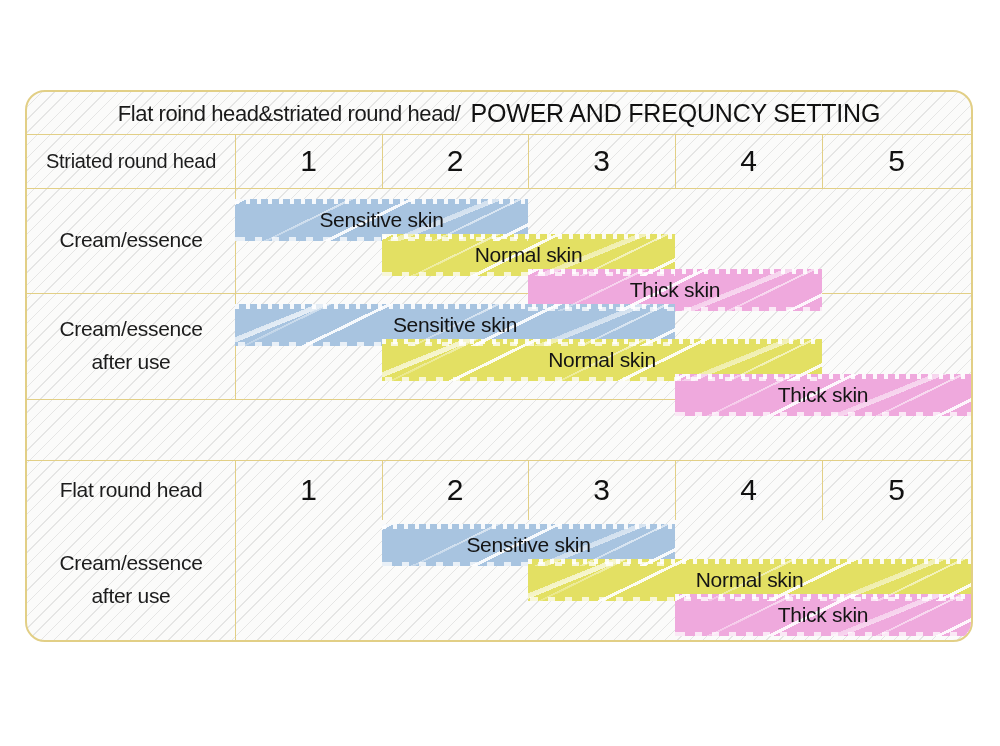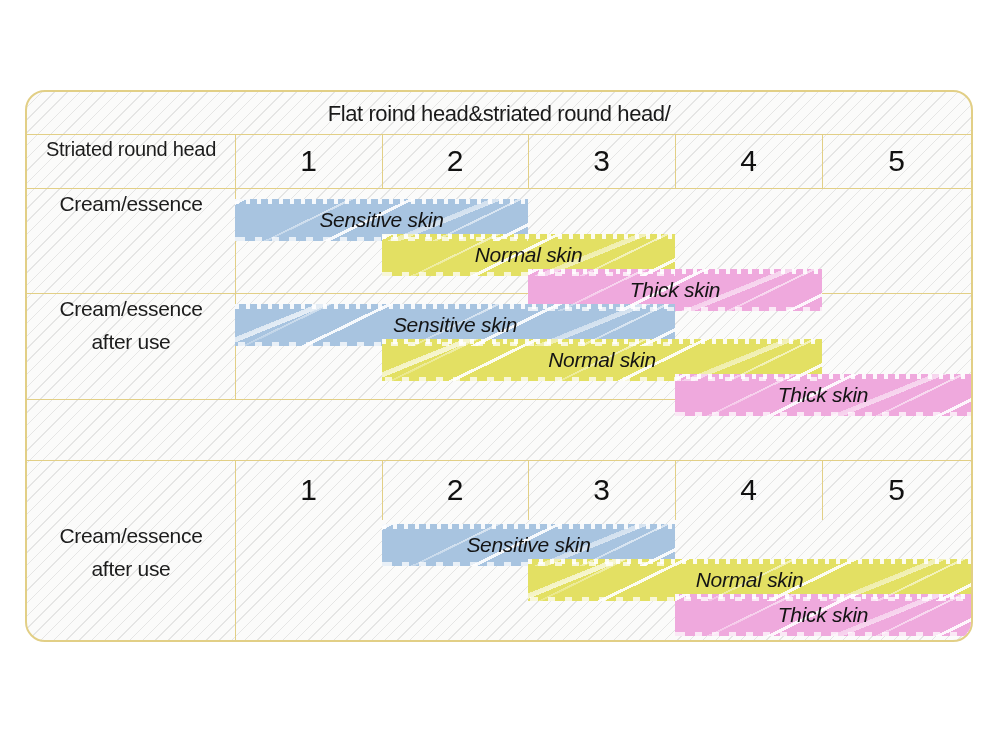--- a/index.html
+++ b/index.html
@@ -85,21 +85,21 @@
   }
 
   
   .rowlabel {
     position: absolute;
     left: 0;
     width: 208px;
     display: flex;
     flex-direction: column;
     align-items: center;
-    justify-content: flex-start;
+    justify-content: center;
     text-align: center;
     font-size: 21px;
     color: #1c1c1c;
     line-height: 1.55;
     letter-spacing: -0.3px;
     box-sizing: border-box;
     padding: 0 6px;
   }
   .rowlabel.small { font-size: 20px; }
   .rowlabel .l2 { display: block; }
@@ -124,21 +124,20 @@
     font-size: 21px;
     color: #141414;
     letter-spacing: -0.3px;
     box-sizing: border-box;
   }
   .bar .bartext {
     position: relative;
     z-index: 3;
     text-align: right;
     white-space: nowrap;
-    font-style: italic;
   }
   .bar .paint {
     position: absolute;
     left: 0; top: 0; right: 0; bottom: 0;
     z-index: 1;
   }
   
   .bar .streaks {
     position: absolute;
     left: 0; top: 0; right: 0; bottom: 0;
@@ -213,20 +212,21 @@
 </style>
 </head>
 <body>
 
 <div id="page">
 
   <div id="table-card">
 
     <div id="title-row">
       <span id="title-part1">Flat roind head&amp;striated round head/</span>
+      <span id="title-part2">POWER AND FREQUNCY SETTING</span>
     </div>
 
     <div class="hline" style="top:42px"></div>
     <div class="hline" style="top:96px"></div>
     <div class="hline" style="top:201px"></div>
     <div class="hline" style="top:307px"></div>
     <div class="hline" style="top:368px"></div>
 
     <div class="vline" style="left:208px; top:42px;  height:54px"></div>
     <div class="vline" style="left:355px; top:42px;  height:54px"></div>
@@ -307,20 +307,23 @@
       <span class="bartext">Normal skin</span>
     </div>
 
     <div class="bar" style="left:648px; top:282px; width:296px; height:42px">
       <span class="paint" style="background:#efa9dd"></span>
       <span class="streaks"></span>
       <span class="edges"></span>
       <span class="bartext">Thick skin</span>
     </div>
 
+    <div class="rowlabel" style="top:368px; height:60px">
+      <span>Flat round head</span>
+    </div>
     <div class="numcell" style="left:208px; top:368px; width:147px; height:60px">
       <span>1</span>
     </div>
     <div class="numcell" style="left:355px; top:368px; width:146px; height:60px">
       <span>2</span>
     </div>
     <div class="numcell" style="left:501px; top:368px; width:147px; height:60px">
       <span>3</span>
     </div>
     <div class="numcell" style="left:648px; top:368px; width:147px; height:60px">

